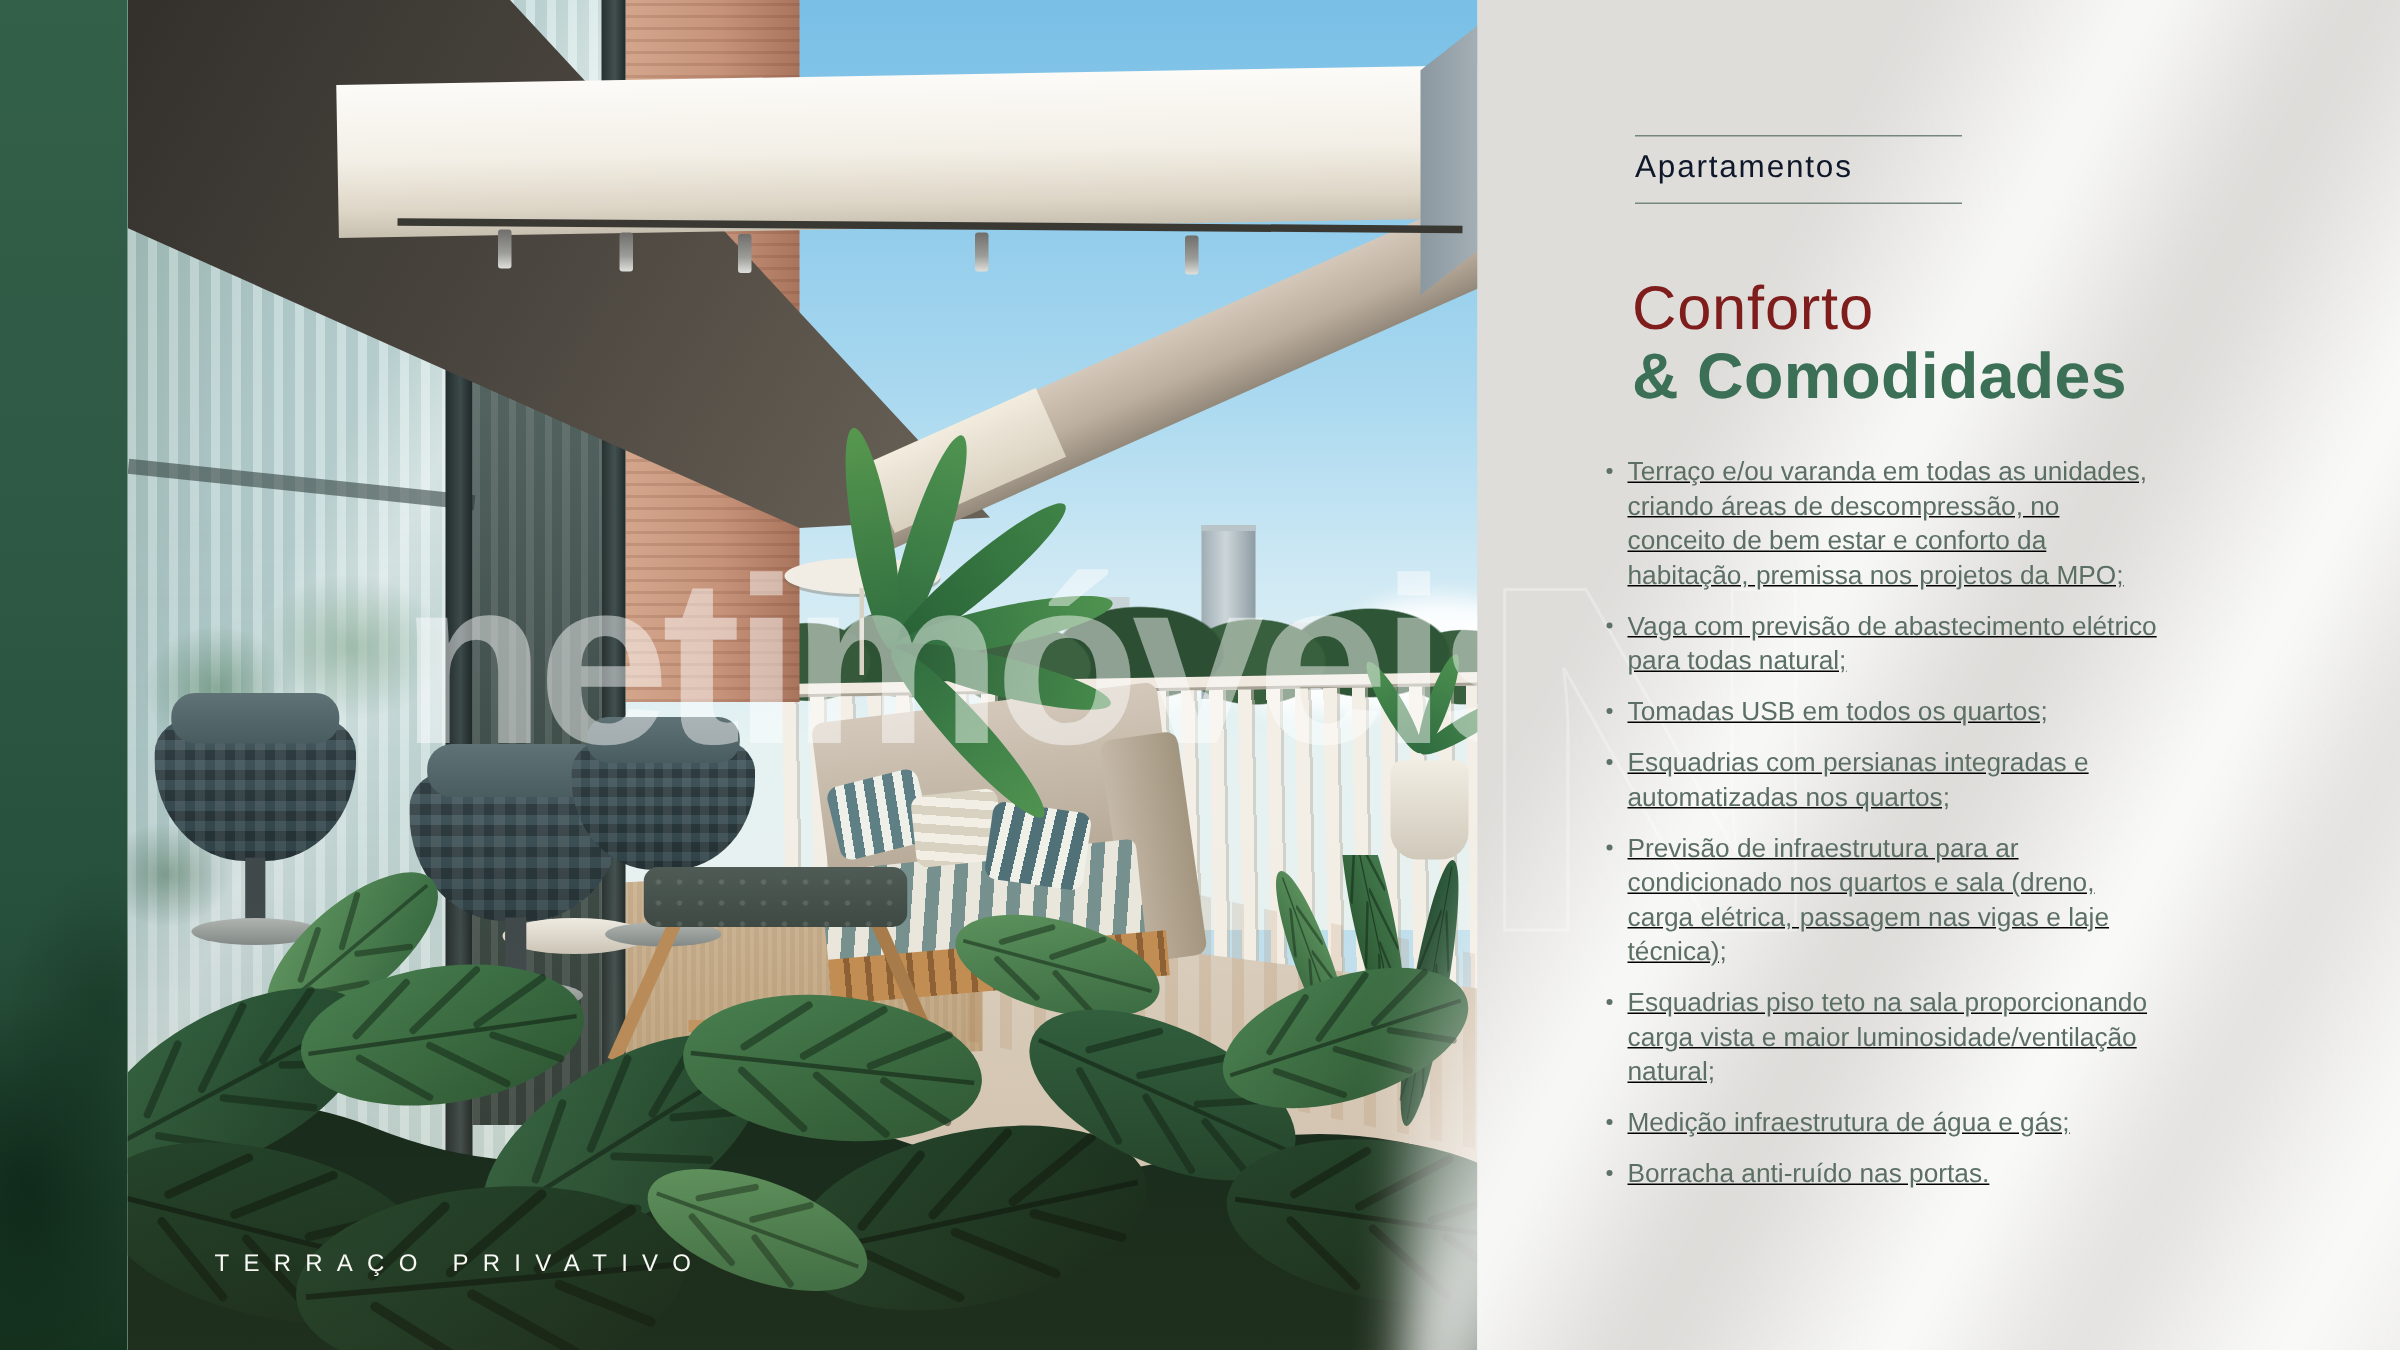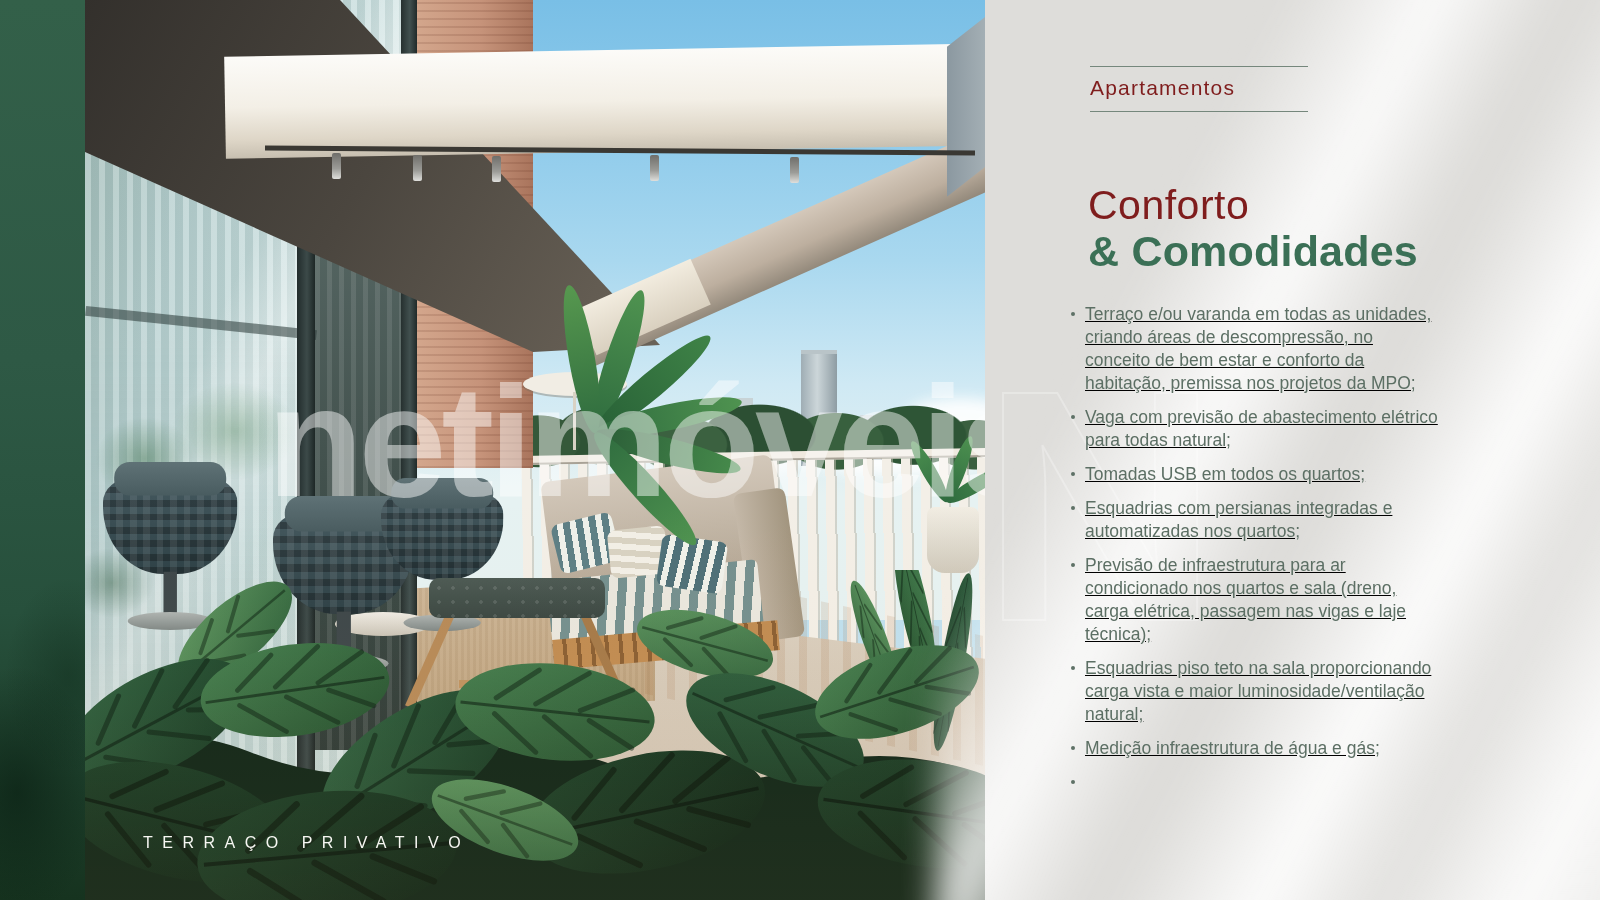--- a/index.html
+++ b/index.html
@@ -176,23 +176,23 @@
   
   .panel{position:absolute;left:985px;top:0;width:615px;height:900px;background:#dedddA;z-index:2;}
   .sheen{position:absolute;inset:-50px;filter:blur(16px);
     background:
       linear-gradient(118deg, transparent 30%, rgba(255,255,255,.85) 42%, transparent 52%),
       linear-gradient(118deg, transparent 55%, rgba(255,255,255,.9) 67%, transparent 76%),
       linear-gradient(118deg, transparent 78%, rgba(255,255,255,.8) 88%, transparent 96%),
       linear-gradient(298deg, rgba(255,255,255,.55), transparent 35%);}
   .panel-mark{position:absolute;left:-12px;top:310px;opacity:.5;}
   .panel-content{position:relative;z-index:2;width:100%;height:100%;}
-  .kicker{position:absolute;top:66px;left:105px;width:218px;
+  .kicker{position:absolute;top:90px;left:105px;width:218px;
     border-top:1.5px solid #75877c;border-bottom:1.5px solid #75877c;
-    padding:9px 0 11px;color:#7f1d1d;font-size:21px;letter-spacing:1.2px;}
+    padding:9px 0 11px;color:#0f172a;font-size:21px;letter-spacing:1.2px;}
   .title{position:absolute;top:162px;left:103px;line-height:1.08;}
   .title .t-light{display:block;font-size:41px;font-weight:400;color:#7f1d1d;letter-spacing:.5px;}
   .title .t-bold{display:block;font-size:43px;font-weight:700;color:#3b7056;letter-spacing:.2px;}
   .features{position:absolute;top:303px;left:86px;width:480px;margin:0;padding:0;list-style:none;}
   .features li{display:flex;gap:10px;margin-bottom:11px;text-decoration:underline;}
   .features .dot{flex:0 0 4px;width:4px;height:4px;border-radius:50%;background:#5e7166;margin-top:9px;}
   .features .ftext{width:356px;font-size:17.5px;line-height:23px;color:#5c6f64;}
 </style>
 </head>
 <body>
@@ -389,18 +389,19 @@
           <li>
             <span class="dot"></span>
             <span class="ftext">Esquadrias piso teto na sala proporcionando carga vista e maior luminosidade/ventilação natural;</span>
           </li>
           <li>
             <span class="dot"></span>
             <span class="ftext">Medição infraestrutura de água e gás;</span>
           </li>
           <li>
             <span class="dot"></span>
+            <span class="ftext">Borracha anti-ruído nas portas.</span>
           </li>
         </ul>
     </div>
   </section>
 
 </div>
 
 </body></html>

